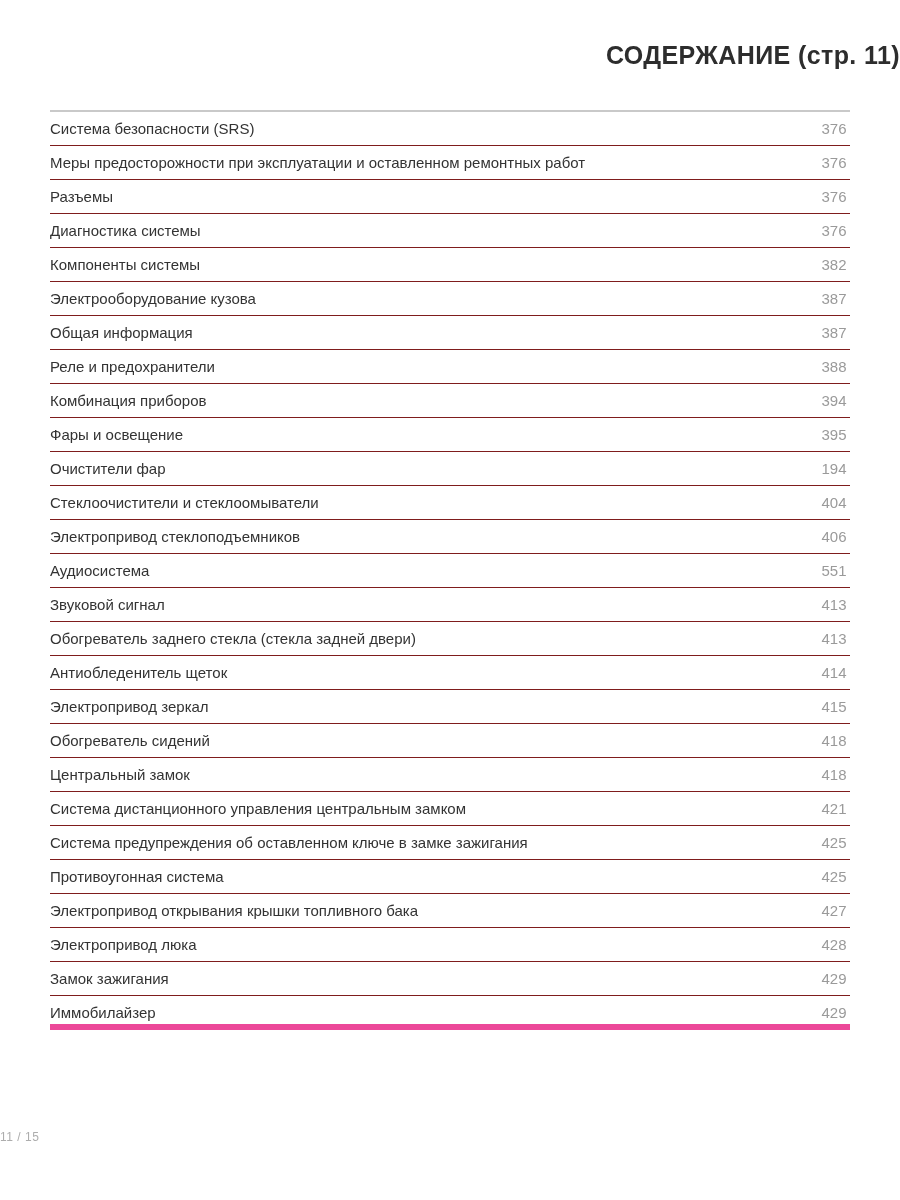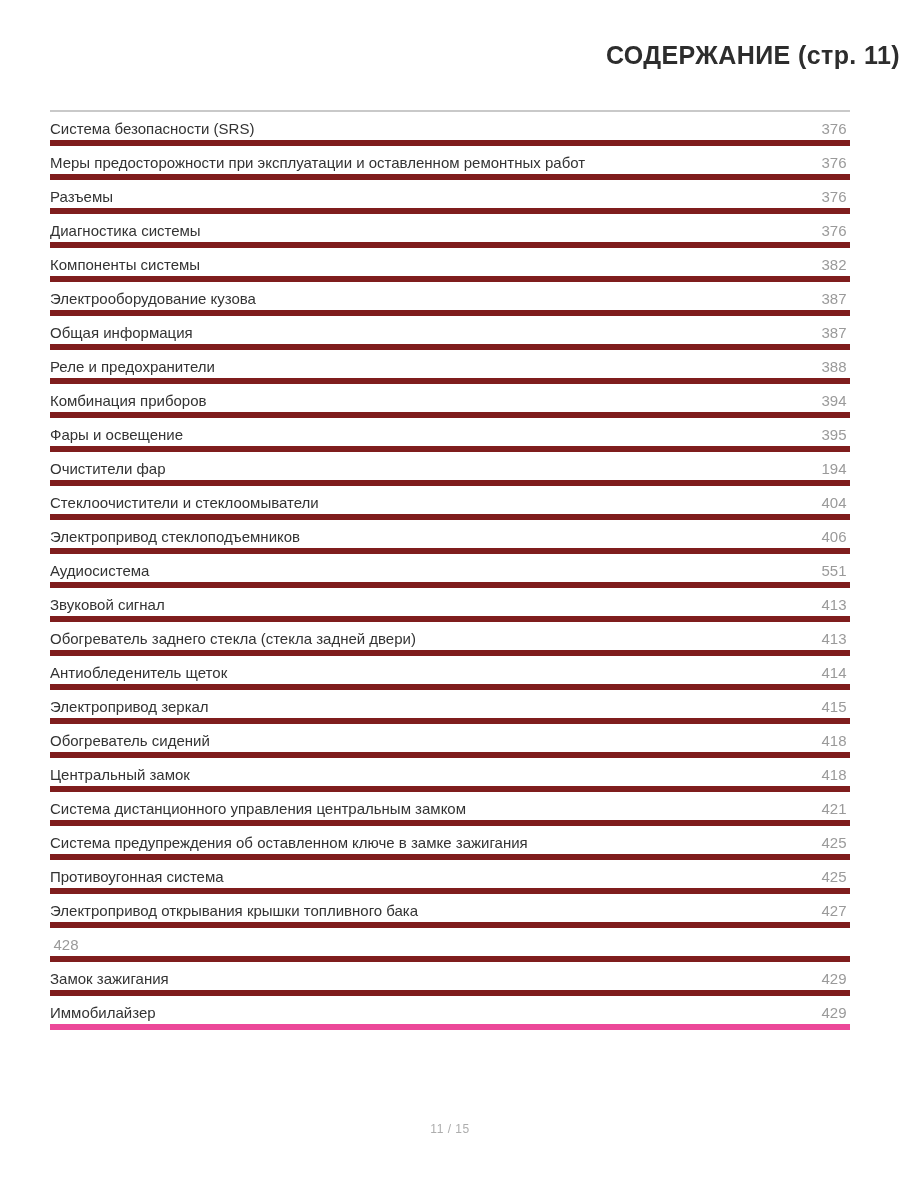--- a/index.html
+++ b/index.html
@@ -42,21 +42,21 @@
     margin: 0 50px;
     padding: 0;
     list-style: none;
   }
   .toc-row {
     display: flex;
     align-items: baseline;
     justify-content: space-between;
     height: 34px;
     box-sizing: border-box;
-    border-bottom: 6px solid #7f1d1d;
+    border-bottom: 1px solid #7f1d1d;
     padding: 0;
   }
   .toc-row:last-child {
     border-bottom: 6px solid #ec4899;
   }
   .toc-label {
     font-size: 15px;
     color: #333333;
     line-height: 34px;
     white-space: nowrap;
@@ -69,25 +69,24 @@
     color: #9a9a9a;
     line-height: 34px;
     flex: 0 0 auto;
     text-align: center;
     min-width: 32px;
   }
   .footer {
     position: absolute;
     left: 0;
     right: 0;
-    bottom: 16px;
+    bottom: 8px;
     height: 110px;
     display: flex;
     align-items: center;
-    justify-content: center;
   }
   .footer-text {
     font-size: 12px;
     color: #adadad;
     letter-spacing: 0.5px;
   }
 </style>
 </head>
 <body>
 
@@ -188,20 +187,21 @@
       </li>
       <li class="toc-row">
         <span class="toc-label">Противоугонная система</span>
         <span class="toc-page">425</span>
       </li>
       <li class="toc-row">
         <span class="toc-label">Электропривод открывания крышки топливного бака</span>
         <span class="toc-page">427</span>
       </li>
       <li class="toc-row">
+        <span class="toc-label">Электропривод люка</span>
         <span class="toc-page">428</span>
       </li>
       <li class="toc-row">
         <span class="toc-label">Замок зажигания</span>
         <span class="toc-page">429</span>
       </li>
       <li class="toc-row">
         <span class="toc-label">Иммобилайзер</span>
         <span class="toc-page">429</span>
       </li>

